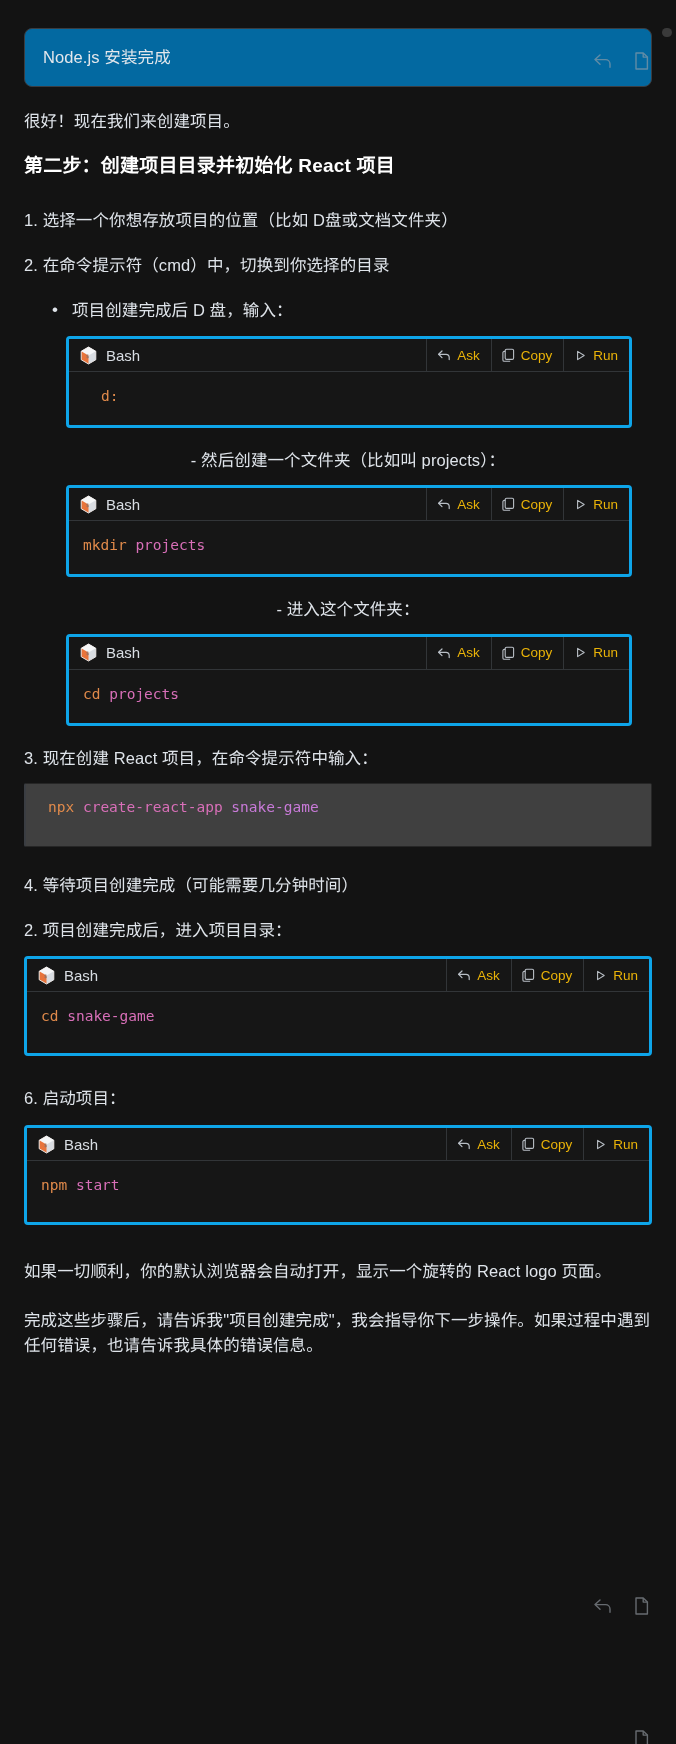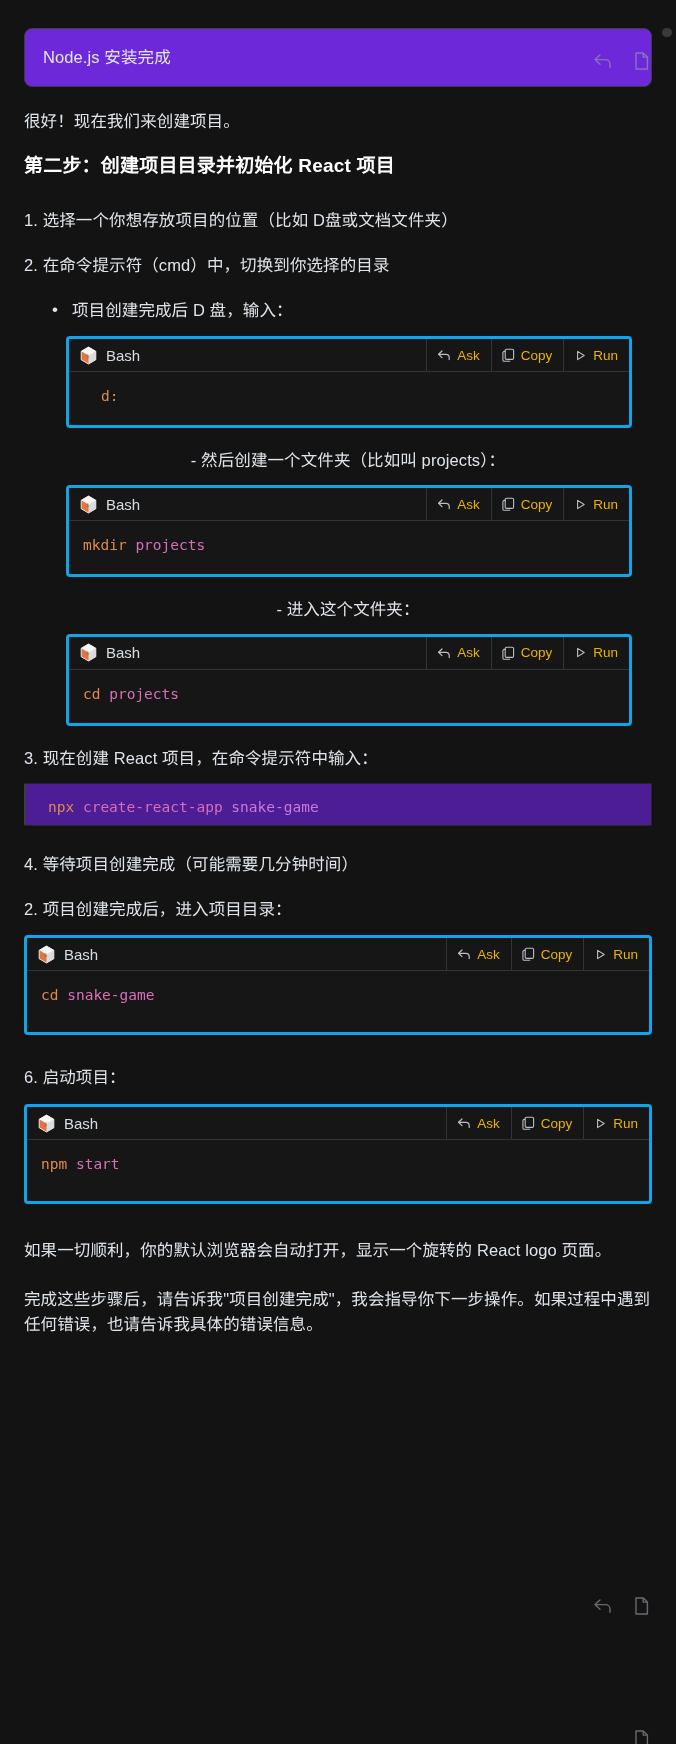--- a/index.html
+++ b/index.html
@@ -36,21 +36,21 @@
     height: 9px;
     background: #3a3a3a;
     border-radius: 5px;
   }
 
   
   .user-msg {
     margin: 28px 24px 0 24px;
     border: 1px solid #3a3d42;
     border-radius: 8px;
-    background: #6d28d9;
+    background: #0369a1;
     padding: 17px 18px 18px 18px;
     font-size: 16.5px;
     line-height: 1.35;
     color: #e3e7ec;
     letter-spacing: .1px;
   }
 
   
   .assistant {
     margin: 22px 0 0 0;
@@ -172,22 +172,22 @@
     overflow-x: hidden;
   }
   .cb-body.indent-extra { padding-left: 32px; }
 
   
   .bare-code {
     border-left: 2px solid #3a3d42;
     border-top: 1px solid #262626;
     border-right: 1px solid #262626;
     border-bottom: 1px solid #262626;
-    background: #4c1d95;
-    padding: 13px 14px 8px 22px;
+    background: #404040;
+    padding: 13px 14px 29px 22px;
     margin: 0 0 26px 0;
     font-family: "DejaVu Sans Mono", "Liberation Mono", monospace;
     font-size: 14.5px;
     line-height: 1.4;
     white-space: pre;
     overflow-x: hidden;
     border-radius: 2px;
   }
 
   .tok-cmd  { color: #e08a4b; }

